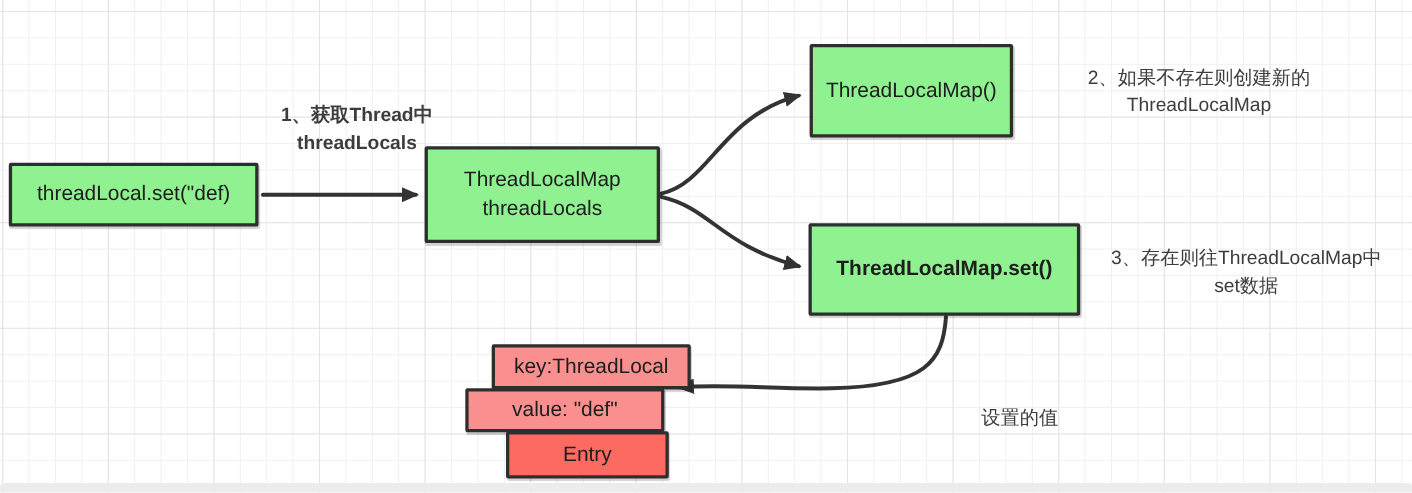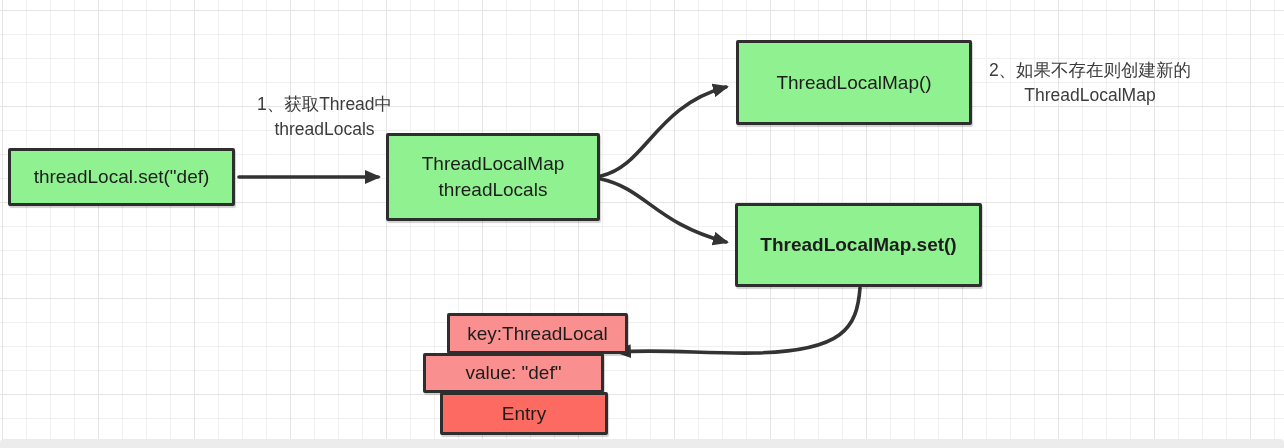--- a/index.html
+++ b/index.html
@@ -90,49 +90,54 @@
 
   <div class="node green" style="left:8px; top:148px; width:227px; height:58px;">
     <span>threadLocal.set("def)</span>
   </div>
 
   <div class="node green" style="left:386px; top:133px; width:214px; height:88px;">
     <span>ThreadLocalMap</span>
     <span>threadLocals</span>
   </div>
 
-  <div class="node green" style="left:736px; top:40px; width:236px; height:85px;">
+  <div class="node green" style="left:736px; top:40px; width:185px; height:85px;">
     <span>ThreadLocalMap()</span>
   </div>
 
   <div class="node green" style="left:735px; top:203px; width:247px; height:84px;font-weight:bold;">
     <span>ThreadLocalMap.set()</span>
   </div>
 
   <div class="node pink" style="left:423px; top:313px; width:181px; height:41px;margin-left:24px;">
     <span>key:ThreadLocal</span>
   </div>
 
   <div class="node pink" style="left:423px; top:353px; width:181px; height:40px;">
     <span>value: "def"</span>
   </div>
 
-  <div class="node red" style="left:440px; top:392px; width:168px; height:43px;">
+  <div class="node red" style="left:460px; top:392px; width:148px; height:43px;">
     <span>Entry</span>
   </div>
 
-  <div class="note" style="left:222px; top:92px; width:205px;">
+  <div class="note" style="left:222px; top:92px; width:205px;font-weight:bold;">
     <div>1、获取Thread中</div>
     <div>threadLocals</div>
   </div>
 
   <div class="note" style="left:945px; top:58px; width:290px;">
     <div>2、如果不存在则创建新的</div>
     <div>ThreadLocalMap</div>
   </div>
 
+  <div class="note" style="left:983px; top:222px; width:300px;">
+    <div>3、存在则往ThreadLocalMap中</div>
+    <div>set数据</div>
+  </div>
 
   <div class="note" style="left:762px; top:367px; width:330px;">
+    <div>设置的值</div>
   </div>
 
   <div class="bottom-bar"></div>
 
 </div>
 
 </body></html>

